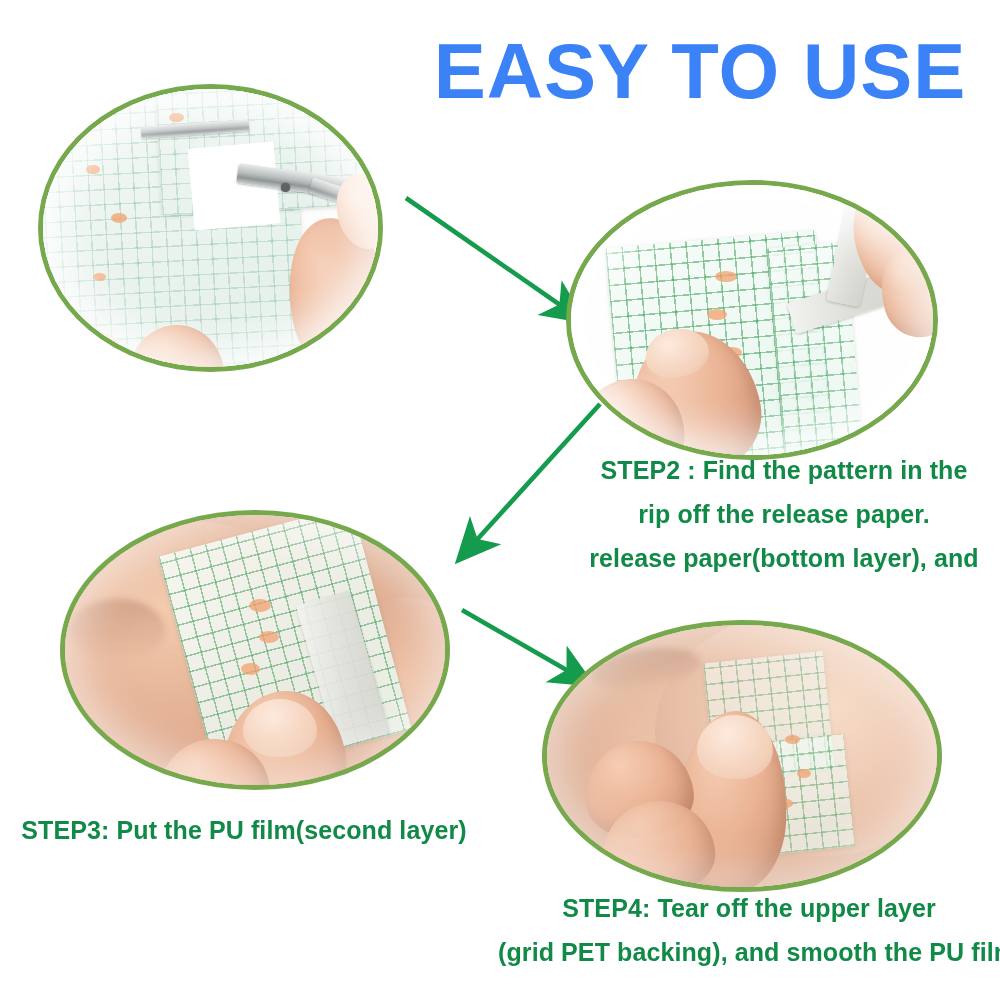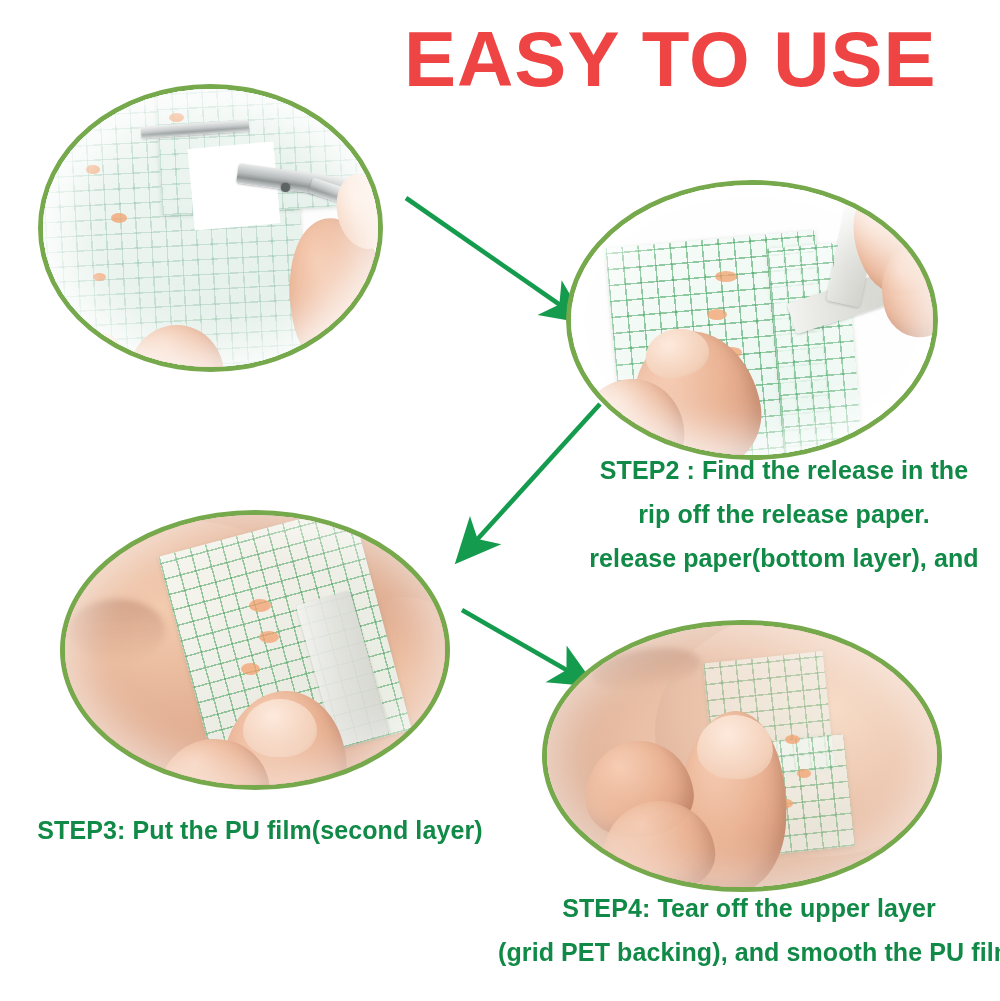--- a/index.html
+++ b/index.html
@@ -19,28 +19,28 @@
   #page {
     position: absolute;
     inset: 0;
     background: #ffffff;
   }
 
   
   .title {
     position: absolute;
     left: 404px;
-    top: 18px;
+    top: 30px;
     width: 592px;
-    text-align: left;
+    text-align: center;
     font-size: 78px;
     line-height: 82px;
     font-weight: bold;
     letter-spacing: 1px;
-    color: #ef4444;
+    color: #3b82f6;
     white-space: nowrap;
   }
 
   
   .oval {
     position: absolute;
     border-radius: 50%;
     overflow: hidden;
     box-sizing: border-box;
     border: 5px solid #76a84c;
@@ -180,21 +180,21 @@
       <div class="finger" style="left:312px; top:62px; width:76px; height:92px; transform:rotate(-16deg); opacity:.96;"></div>
 
       <div class="finger" style="left:62px; top:148px; width:128px; height:142px; transform:rotate(-10deg);"></div>
       <div class="nail" style="left:76px; top:146px; width:64px; height:48px; transform:rotate(-12deg);"></div>
       <div class="finger" style="left:10px; top:196px; width:106px; height:94px; transform:rotate(4deg);"></div>
       <div class="shade" style="inset:0; box-shadow: inset 0 0 42px 20px rgba(255,255,255,.8);"></div>
     </div>
   </div>
 
   <div class="caption" style="left:572px; top:448px; width:424px;">
-    <span class="ln">STEP2 : Find the release in the</span>
+    <span class="ln">STEP2 : Find the pattern in the</span>
     <span class="ln">rip off the release paper.</span>
     <span class="ln">release paper(bottom layer), and</span>
   </div>
 
   <svg class="arrow" style="left:440px; top:398px;" width="170" height="180" viewBox="0 0 170 180">
     <defs>
       <marker id="ah2" markerWidth="11" markerHeight="11" refX="7" refY="5.2" orient="auto">
         <path d="M0,0.6 L10,5.2 L0,9.8 L2.6,5.2 Z" fill="#159b4d"></path>
       </marker>
     </defs>
@@ -215,21 +215,21 @@
 
       <div class="paperstrip" style="left:252px; top:82px; width:56px; height:148px; transform:rotate(-16deg); border-radius:4px; opacity:.92;"></div>
 
       <div class="finger" style="left:160px; top:178px; width:124px; height:132px; transform:rotate(2deg);"></div>
       <div class="nail" style="left:180px; top:186px; width:74px; height:58px;"></div>
       <div class="finger" style="left:96px; top:226px; width:110px; height:86px; transform:rotate(-4deg);"></div>
       <div class="shade" style="inset:0; box-shadow: inset 0 0 40px 16px rgba(255,255,255,.55);"></div>
     </div>
   </div>
 
-  <div class="caption" style="left:30px; top:808px; width:460px;">
+  <div class="caption" style="left:14px; top:808px; width:460px;">
     <span class="ln">STEP3: Put the PU film(second layer)</span>
   </div>
 
   <svg class="arrow" style="left:456px; top:604px;" width="160" height="110" viewBox="0 0 160 110">
     <defs>
       <marker id="ah3" markerWidth="11" markerHeight="11" refX="7" refY="5.2" orient="auto">
         <path d="M0,0.6 L10,5.2 L0,9.8 L2.6,5.2 Z" fill="#159b4d"></path>
       </marker>
     </defs>
     <line x1="6" y1="6" x2="128" y2="76" stroke="#159b4d" stroke-width="4.6" marker-end="url(#ah3)"></line>

